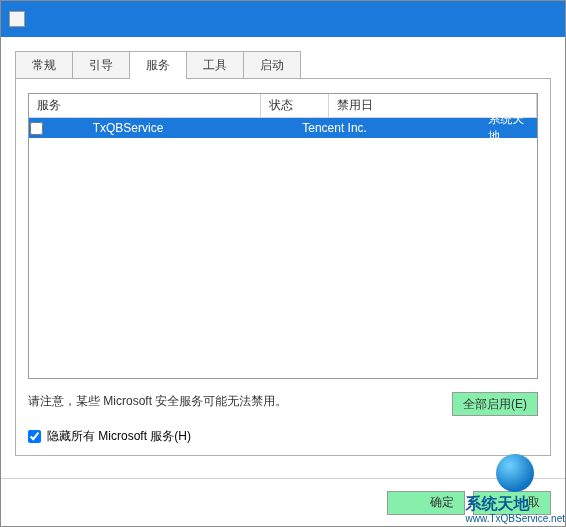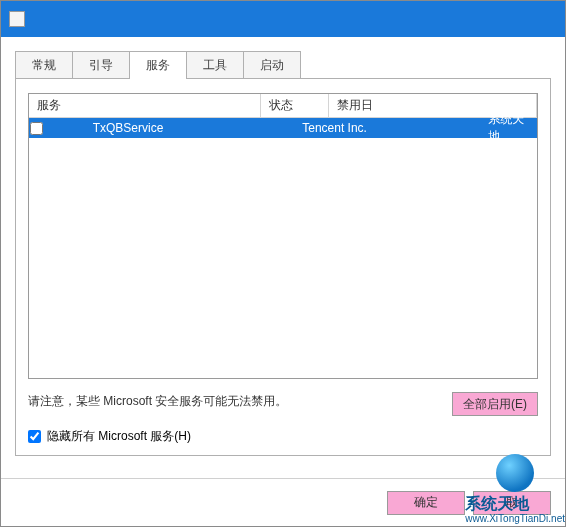--- a/index.html
+++ b/index.html
@@ -116,26 +116,27 @@
   .actions-row {
     display: flex;
     justify-content: flex-end;
     gap: 8px;
     margin-top: -18px;
   }
   .btn {
     min-width: 86px;
     height: 24px;
     border: 1px solid #9a9a9a;
-    background: #f9a8d4;
+    background: #86efac;
     font-size: 12px;
     font-family: inherit;
     cursor: pointer;
     color: #333;
     padding: 0 10px;
+    text-align: right;
   }
   .hide-row {
     margin-top: 12px;
     display: flex;
     align-items: center;
     gap: 6px;
   }
   .hide-row input { width: 13px; height: 13px; }
   .footer {
     position: absolute;
@@ -220,15 +221,15 @@
 
 <div class="footer">
   <button class="btn">确定</button>
   <button class="btn">取</button>
 </div>
 
 <div class="watermark">
   <div class="wm-ball"></div>
   <div>
     <div class="wm-text">系统天地</div>
-    <div class="wm-sub">www.XiTongTianDi.net</div>
+    <div class="wm-sub">www.TxQBService.net</div>
   </div>
 </div>
 
 </body></html>

